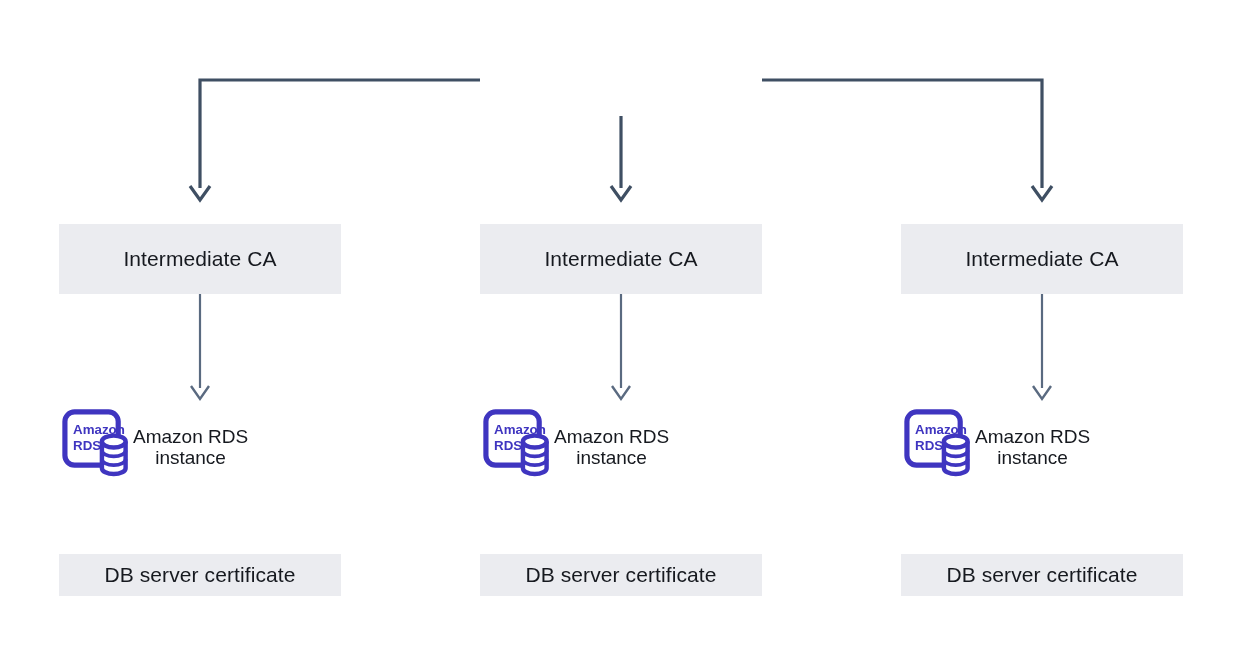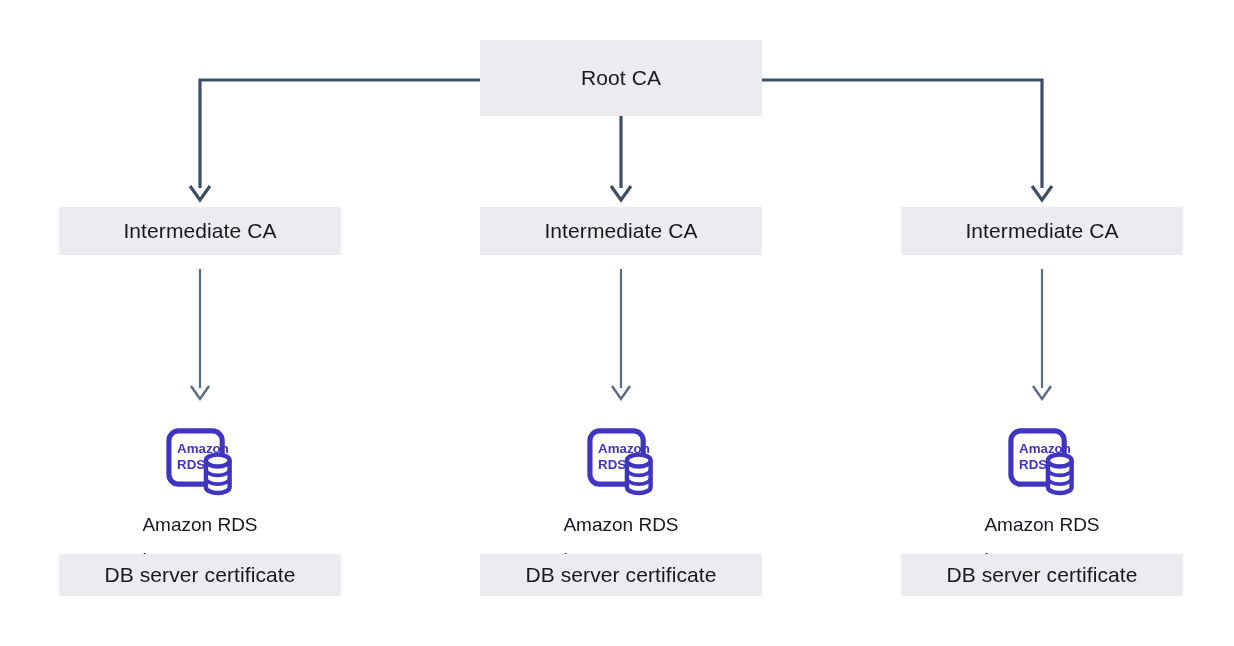--- a/index.html
+++ b/index.html
@@ -56,62 +56,63 @@
   
   #root-ca-box {
     left: 480px;
     top: 40px;
     width: 282px;
     height: 76px;
   }
 
   
   .intermediate-ca-box {
-    top: 207px;
-    width: 282px;
-    height: 48px;
+    top: 224px;
+    width: 282px;
+    height: 70px;
   }
   #intermediate-ca-box-1 { left: 59px; }
   #intermediate-ca-box-2 { left: 480px; }
   #intermediate-ca-box-3 { left: 901px; }
 
   
   .cert-box {
     top: 554px;
     width: 282px;
     height: 42px;
   }
   #cert-box-1 { left: 59px; }
   #cert-box-2 { left: 480px; }
   #cert-box-3 { left: 901px; }
 
   
   .rds-group {
     position: absolute;
-    top: 425px;
+    top: 406px;
     width: 282px;
     z-index: 2;
     display: flex;
-    flex-direction: column;
+    flex-direction: row;
     align-items: center;
   }
   #rds-group-1 { left: 59px; }
   #rds-group-2 { left: 480px; }
   #rds-group-3 { left: 901px; }
 
   .rds-icon {
     width: 74px;
     height: 74px;
     display: block;
   }
 
   .rds-caption {
     margin-top: 8px;
     font-size: 19px;
-    line-height: 35px;
+    line-height: 21px;
+    text-align: center;
     color: #16191f;
     white-space: pre-line;
   }
 </style>
 </head>
 <body>
 
 <div id="diagram-canvas">
 
   <svg id="connectors" viewBox="0 0 1234 646" width="1234" height="646" aria-hidden="true">
@@ -138,23 +139,20 @@
     <g>
       <path d="M621 269 L621 388" fill="none" stroke="#5a6a80" stroke-width="2.2" stroke-linecap="butt"></path>
       <path d="M612 386 L621 399 L630 386" fill="none" stroke="#5a6a80" stroke-width="2.4" stroke-linecap="butt" stroke-linejoin="miter"></path>
     </g>
     <g>
       <path d="M1042 269 L1042 388" fill="none" stroke="#5a6a80" stroke-width="2.2" stroke-linecap="butt"></path>
       <path d="M1033 386 L1042 399 L1051 386" fill="none" stroke="#5a6a80" stroke-width="2.4" stroke-linecap="butt" stroke-linejoin="miter"></path>
     </g>
   </svg>
 
-  <div id="root-ca-box" class="node-box">
-    <span class="node-label">Root CA</span>
-  </div>
 
   <div id="intermediate-ca-box-1" class="node-box intermediate-ca-box">
     <span class="node-label">Intermediate CA</span>
   </div>
   <div id="intermediate-ca-box-2" class="node-box intermediate-ca-box">
     <span class="node-label">Intermediate CA</span>
   </div>
   <div id="intermediate-ca-box-3" class="node-box intermediate-ca-box">
     <span class="node-label">Intermediate CA</span>
   </div>

